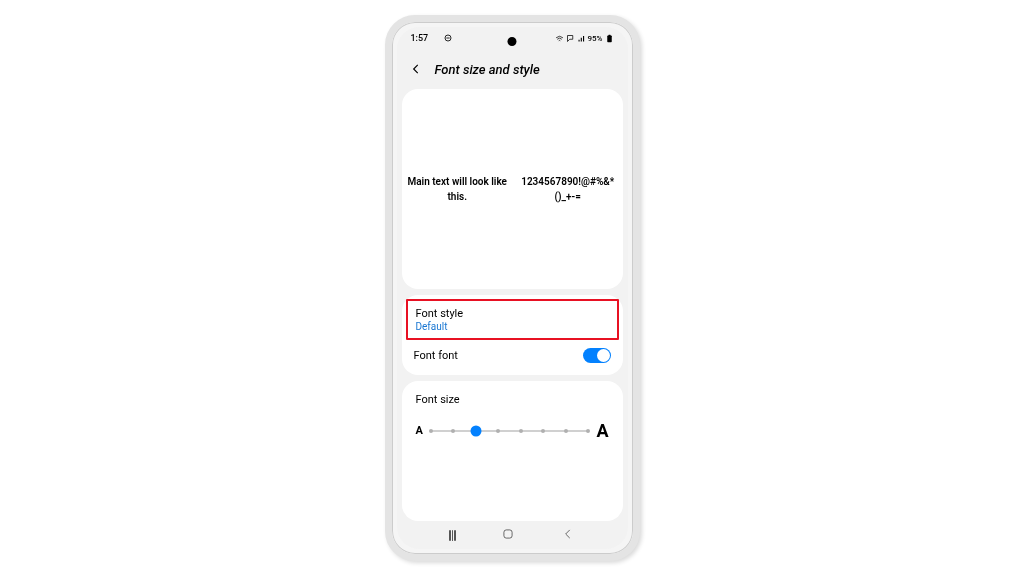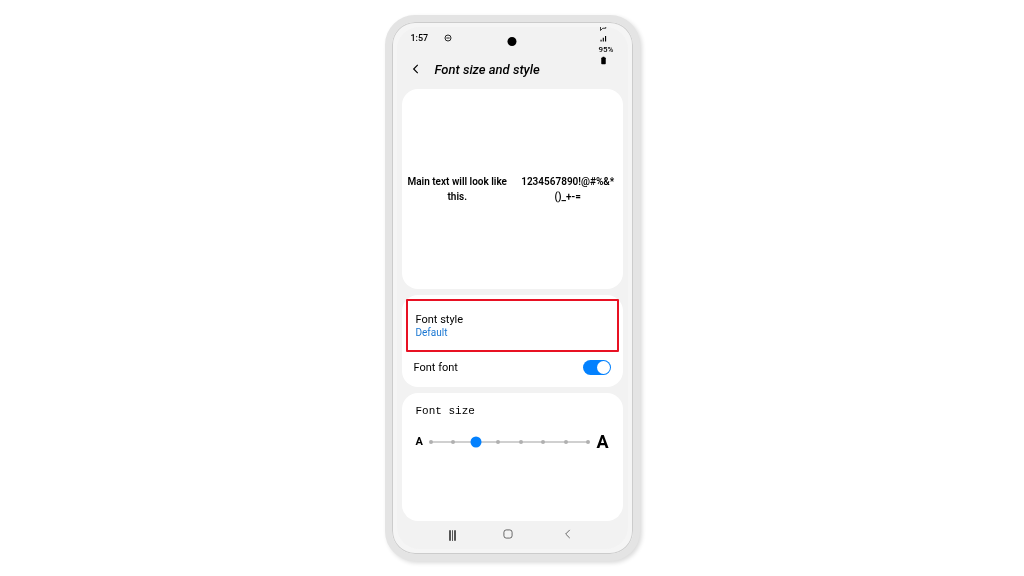--- a/index.html
+++ b/index.html
@@ -39,21 +39,21 @@
       height: 22px;
       display: flex;
       align-items: center;
       justify-content: space-between;
       padding: 0 14px;
       font-size: 9px;
       font-weight: 500;
       color: #000;
     }
     .status-left { display: flex; align-items: center; gap: 16px; justify-content: center; }
-    .status-right { display: flex; align-items: flex-start; gap: 2px; font-size: 8px; flex-direction: column; }
+    .status-right { display: flex; align-items: flex-start; gap: 2px; font-size: 8px; }
     .status-right svg { width: 9px; height: 9px; }
     .camera {
       position: absolute;
       top: 10px;
       left: 50%;
       transform: translateX(-50%);
       width: 9px;
       height: 9px;
       border-radius: 50%;
       background: #000;
@@ -93,21 +93,21 @@
     }
     .setting-row {
       padding: 8px 12px;
       display: flex;
       align-items: center;
       justify-content: space-between;
     }
     .setting-row.highlighted {
       border: 2px solid #e81123;
       margin: 0px 4px;
-      padding: 12px 8px;
+      padding: 6px 8px;
       border-radius: 1px;
     }
     .setting-info { display: flex; flex-direction: column; gap: 1px; }
     .setting-label { font-size: 11px; color: #000; }
     .setting-value { font-size: 10px; color: #1976d2; }
     
     .toggle {
       width: 28px;
       height: 15px;
       border-radius: 10px;
@@ -125,21 +125,21 @@
       border-radius: 50%;
     }
     
     .size-card {
       background: #fff;
       margin: 0 5px;
       border-radius: 16px;
       padding: 12px 14px 18px;
       flex: 1;
     }
-    .size-label { font-size: 11px; color: #000; margin-bottom: 14px; font-family: Liberation Mono, monospace; }
+    .size-label { font-size: 11px; color: #000; margin-bottom: 14px; }
     .slider-row {
       display: flex;
       align-items: center;
       gap: 8px;
     }
     .a-small { font-size: 11px; font-weight: 700; color: #000; }
     .a-large { font-size: 18px; font-weight: 700; color: #000; }
     .slider {
       flex: 1;
       height: 2px;

